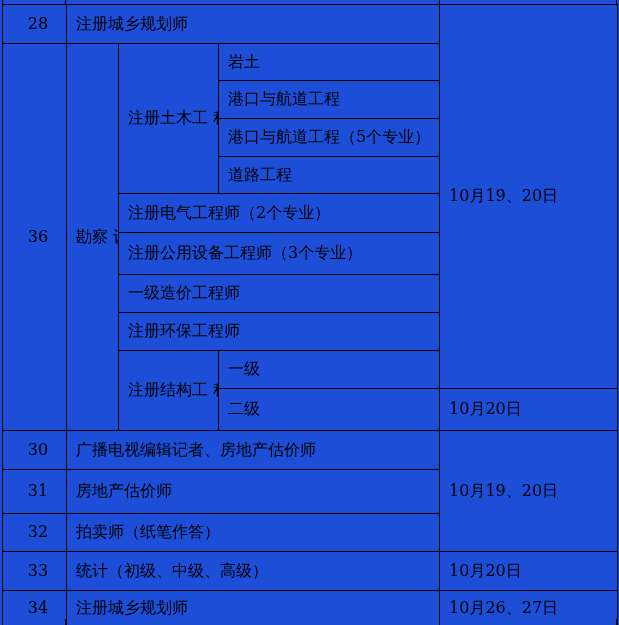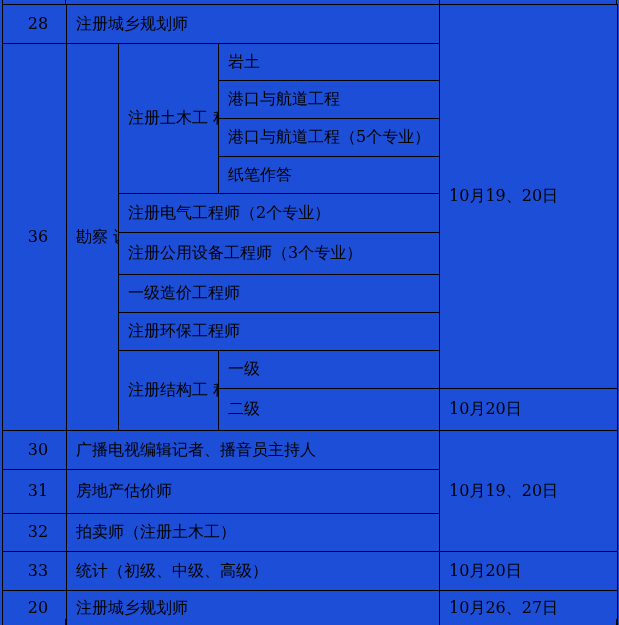--- a/index.html
+++ b/index.html
@@ -93,21 +93,21 @@
 程师</td>
         <td>岩土</td>
       </tr>
       <tr style="height:38px">
         <td>港口与航道工程</td>
       </tr>
       <tr style="height:38px">
         <td>港口与航道工程（5个专业）</td>
       </tr>
       <tr style="height:37px">
-        <td>纸笔作答</td>
+        <td>道路工程</td>
       </tr>
       <tr style="height:39px">
         <td colspan="2">注册电气工程师（2个专业）</td>
       </tr>
       <tr style="height:42px">
         <td colspan="2">注册公用设备工程师（3个专业）</td>
       </tr>
       <tr style="height:38px">
         <td colspan="2">一级造价工程师</td>
       </tr>
@@ -118,38 +118,38 @@
         <td class="sub" rowspan="2">注册结构工
 程师</td>
         <td>一级</td>
       </tr>
       <tr style="height:42px">
         <td>二级</td>
         <td>10月20日</td>
       </tr>
       <tr style="height:39px">
         <td class="num">30</td>
-        <td colspan="3">广播电视编辑记者、播音员主持人</td>
+        <td colspan="3">广播电视编辑记者、房地产估价师</td>
         <td rowspan="3">10月19、20日</td>
       </tr>
       <tr style="height:44px">
         <td class="num">31</td>
         <td colspan="3">房地产估价师</td>
       </tr>
       <tr style="height:38px">
         <td class="num">32</td>
-        <td colspan="3">拍卖师（注册土木工）</td>
+        <td colspan="3">拍卖师（纸笔作答）</td>
       </tr>
       <tr style="height:39px">
         <td class="num">33</td>
         <td colspan="3">统计（初级、中级、高级）</td>
         <td>10月20日</td>
       </tr>
       <tr style="height:36px">
-        <td class="num">20</td>
+        <td class="num">34</td>
         <td colspan="3">注册城乡规划师</td>
         <td>10月26、27日</td>
       </tr>
     </tbody>
   </table>
 
   <div class="vfrag bottom vx1"></div>
   <div class="vfrag bottom vx2"></div>
   <div class="vfrag bottom vx3"></div>
   <div class="vfrag bottom vx4"></div>

